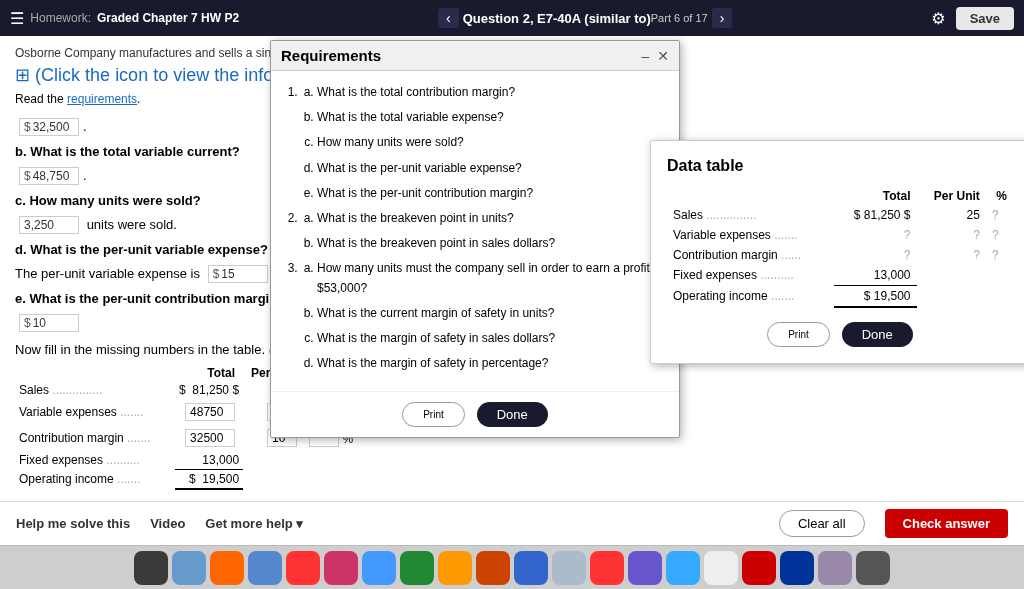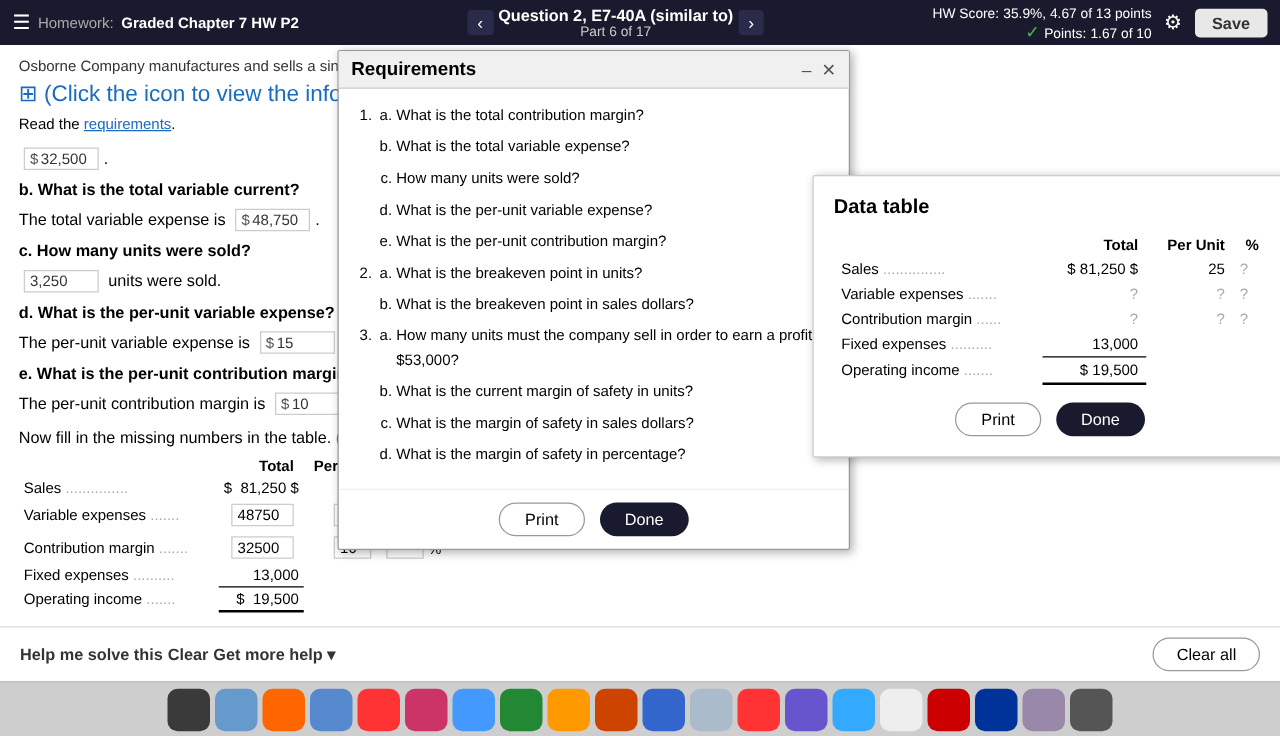--- a/index.html
+++ b/index.html
@@ -10,21 +10,21 @@
       background: #1a1a2e;
       color: white;
       display: flex;
       align-items: center;
       justify-content: space-between;
       padding: 0 10px;
       height: 36px;
       font-size: 12px;
     }
     .top-bar-left { display: flex; align-items: center; gap: 6px; }
-    .top-bar-center { display: flex; flex-direction: column; align-items: center; font-size: 12px; }
+    .top-bar-center { display: flex; flex-direction: row; align-items: center; font-size: 12px; }
     .top-bar-center .q-title { font-weight: bold; font-size: 13px; }
     .top-bar-center .q-sub { font-size: 11px; color: #ccc; }
     .top-bar-right { display: flex; align-items: center; gap: 10px; font-size: 12px; }
     .nav-arrow { background: #2a2a4a; border: none; color: white; cursor: pointer; padding: 2px 8px; font-size: 14px; border-radius: 3px; }
     .save-btn { background: #e8e8e8; color: #333; border: none; padding: 4px 14px; border-radius: 4px; font-weight: bold; cursor: pointer; font-size: 13px; }
     .hw-score { text-align: right; }
     .hw-score .score-line { font-size: 11px; }
     .gear-icon { font-size: 16px; }
     .check-circle { color: #4CAF50; font-size: 14px; }
 
@@ -78,21 +78,21 @@
       border-bottom: 1px solid #ccc;
     }
     .req-modal-title { font-size: 15px; font-weight: bold; }
     .modal-controls { display: flex; gap: 8px; align-items: center; font-size: 14px; }
     .modal-controls span { cursor: pointer; color: #555; }
     .req-modal-body { padding: 12px 14px; font-size: 12px; line-height: 1.6; }
     .req-modal-body ol { padding-left: 16px; }
     .req-modal-body ol li { margin-bottom: 6px; }
     .req-modal-body ol li ol { list-style-type: lower-alpha; padding-left: 16px; }
     .req-modal-footer { display: flex; justify-content: center; gap: 12px; padding: 10px; border-top: 1px solid #eee; }
-    .btn-print { background: white; border: 1px solid #999; padding: 5px 20px; border-radius: 20px; cursor: pointer; font-size: 13px; }
+    .btn-print { background: white; border: 1px solid #999; padding: 5px 20px; border-radius: 20px; cursor: pointer; font-size: 10px; }
     .btn-done { background: #1a1a2e; color: white; border: none; padding: 5px 20px; border-radius: 20px; cursor: pointer; font-size: 13px; }
 
     
     .data-modal {
       position: absolute;
       top: 140px; left: 650px;
       width: 380px;
       background: white;
       border: 1px solid #ccc;
       box-shadow: 2px 2px 8px rgba(0,0,0,0.3);
@@ -108,21 +108,21 @@
     .data-modal-footer { display: flex; justify-content: center; gap: 12px; padding-top: 14px; }
 
     
     .bottom-bar {
       position: absolute;
       bottom: 44px; left: 0; right: 0;
       background: white;
       border-top: 1px solid #ddd;
       display: flex; align-items: center;
       padding: 8px 16px;
-      gap: 4px;
+      gap: 20px;
       height: 44px;
     }
     .help-link { font-size: 13px; color: #333; cursor: pointer; font-weight: bold; }
     .clear-all-btn {
       margin-left: auto;
       background: white;
       border: 1px solid #999;
       border-radius: 20px;
       padding: 5px 18px;
       cursor: pointer;
@@ -167,27 +167,20 @@
   </div>
   <div style="display:flex;align-items:center;gap:4px;">
     <button class="nav-arrow">‹</button>
     <div class="top-bar-center">
       <span class="q-title">Question 2, E7-40A (similar to)</span>
       <span class="q-sub">Part 6 of 17</span>
     </div>
     <button class="nav-arrow">›</button>
   </div>
   <div class="top-bar-right">
-    <div class="hw-score">
-      <div class="score-line" style="display:inline;">HW Score:</div>
-      <span style="font-size:11px;">35.9%, 4.67 of 13 points</span><br>
-      <span class="check-circle">✓</span>
-      <span style="font-size:11px;">Points:</span>
-      <span style="font-size:11px;">1.67 of 10</span>
-    </div>
     <span class="gear-icon">⚙</span>
     <button class="save-btn">Save</button>
   </div>
 </div>
 
 <div class="main-area">
   <p class="problem-text">Osborne Company manufactures and sells a single product. The company's sales and expenses for last year follow:</p>
   <p class="click-icon-text">
     <span style="color:#1a6bbf;cursor:pointer;">⊞</span>
     <span>(Click the icon to view the information.)</span>
@@ -200,21 +193,20 @@
     <span class="input-box">
       <span class="dollar">$</span>
       <span class="input-val">32,500</span>
     </span>.
   </div>
 
   <div class="answer-section">
     <span class="bold">b. What is the total variable current?</span>
   </div>
   <div class="answer-section">
-    <span>The total variable expense is</span>
     <span class="input-box">
       <span class="dollar">$</span>
       <span class="input-val">48,750</span>
     </span>.
   </div>
 
   <div class="answer-section">
     <span class="bold">c. How many units were sold?</span>
   </div>
   <div class="answer-section">
@@ -232,21 +224,20 @@
     <span class="input-box">
       <span class="dollar">$</span>
       <span class="input-val">15</span>
     </span>
   </div>
 
   <div class="answer-section">
     <span class="bold">e. What is the per-unit contribution margin?</span>
   </div>
   <div class="answer-section">
-    <span>The per-unit contribution margin is</span>
     <span class="input-box">
       <span class="dollar">$</span>
       <span class="input-val">10</span>
     </span>
   </div>
 
   <div class="answer-section" style="margin-top:8px;">
     <span>Now fill in the missing numbers in the table.</span>
     <span style="color:#555;">(Enter the percentag</span>
   </div>
@@ -304,23 +295,24 @@
           <td></td>
           <td></td>
         </tr>
       </tbody>
     </table>
   </div>
 </div>
 
 <div class="bottom-bar">
   <span class="help-link">Help me solve this</span>
-  <span class="help-link">Clear</span>
+  <span class="help-link">Video</span>
   <span class="help-link">Get more help ▾</span>
   <button class="clear-all-btn">Clear all</button>
+  <button class="check-answer-btn">Check answer</button>
 </div>
 
 <div class="mac-dock">
   <div class="dock-icon" style="background:#3a3a3a;"></div>
   <div class="dock-icon" style="background:#6699cc;"></div>
   <div class="dock-icon" style="background:#ff6600;"></div>
   <div class="dock-icon" style="background:#5588cc;"></div>
   <div class="dock-icon" style="background:#ff3333;"></div>
   <div class="dock-icon" style="background:#cc3366;"></div>
   <div class="dock-icon" style="background:#4499ff;"></div>

